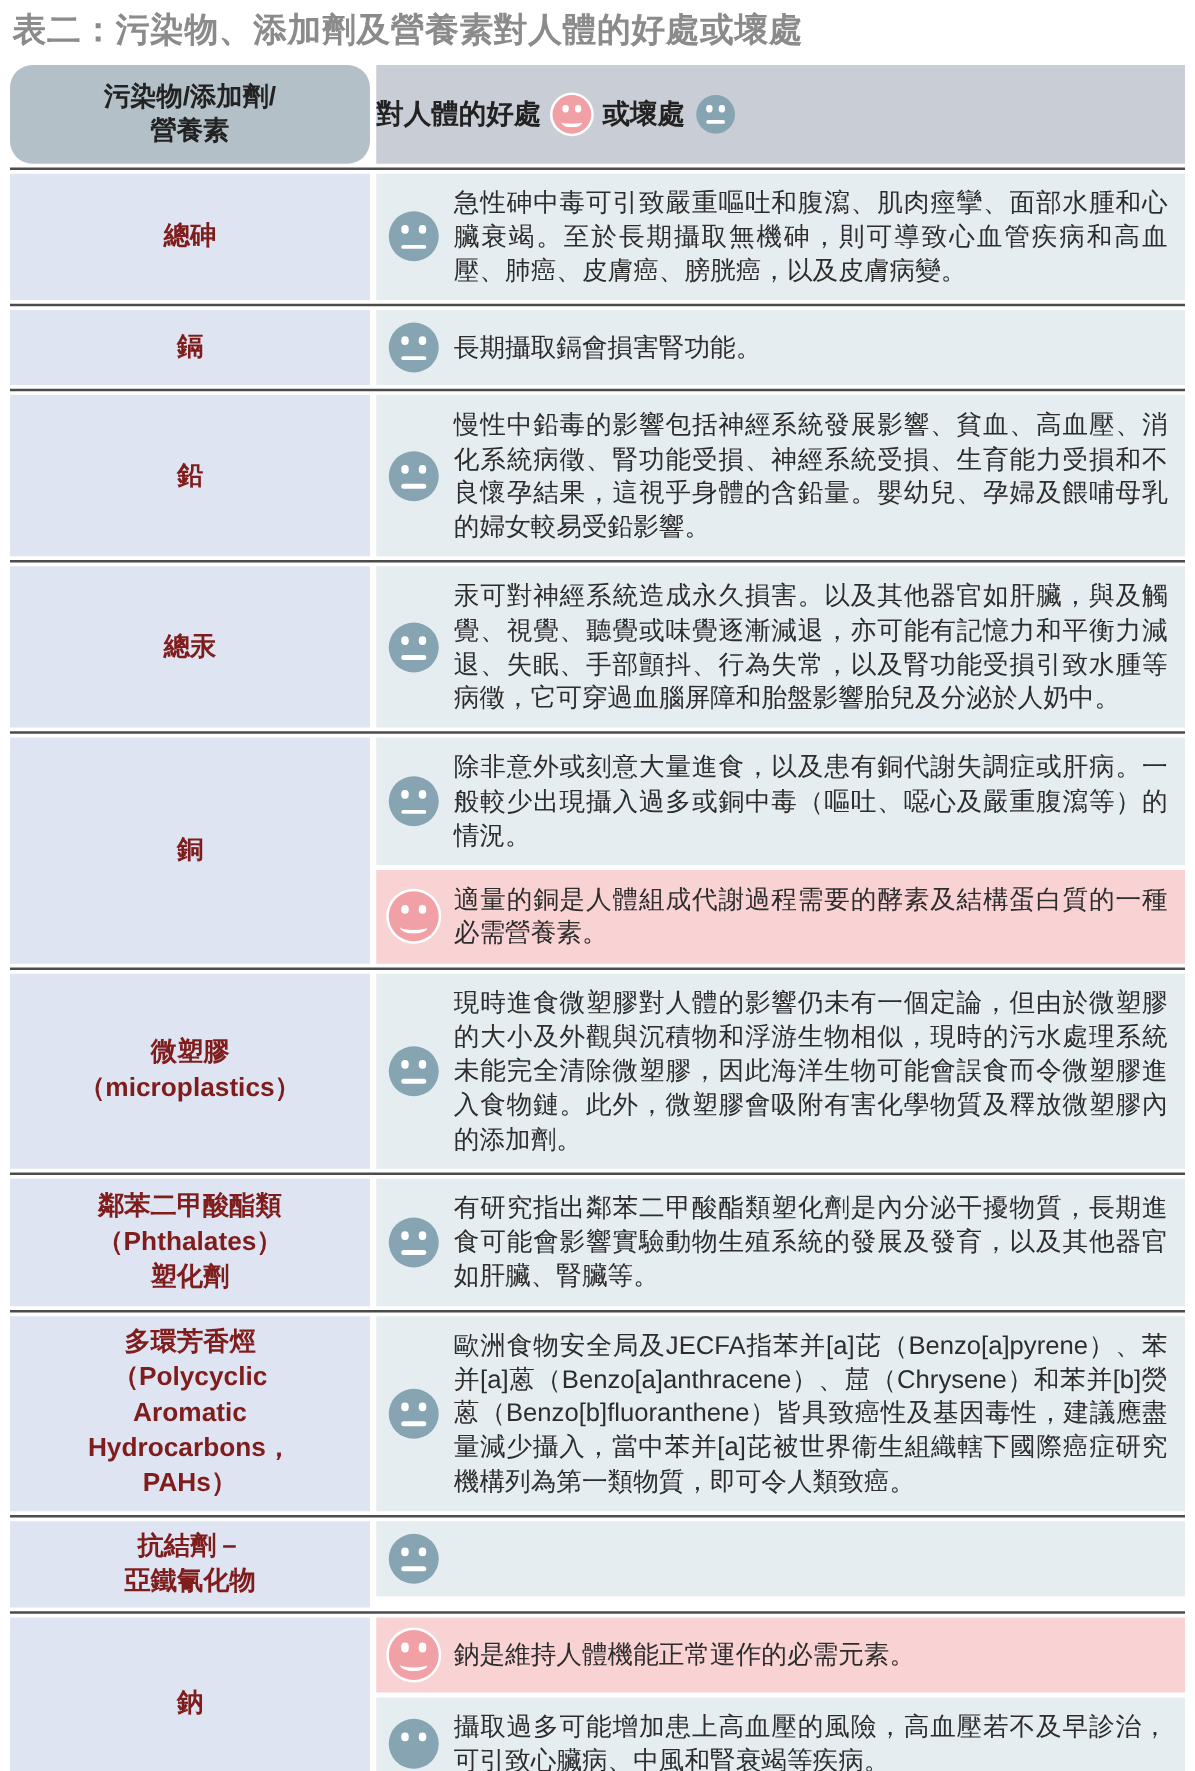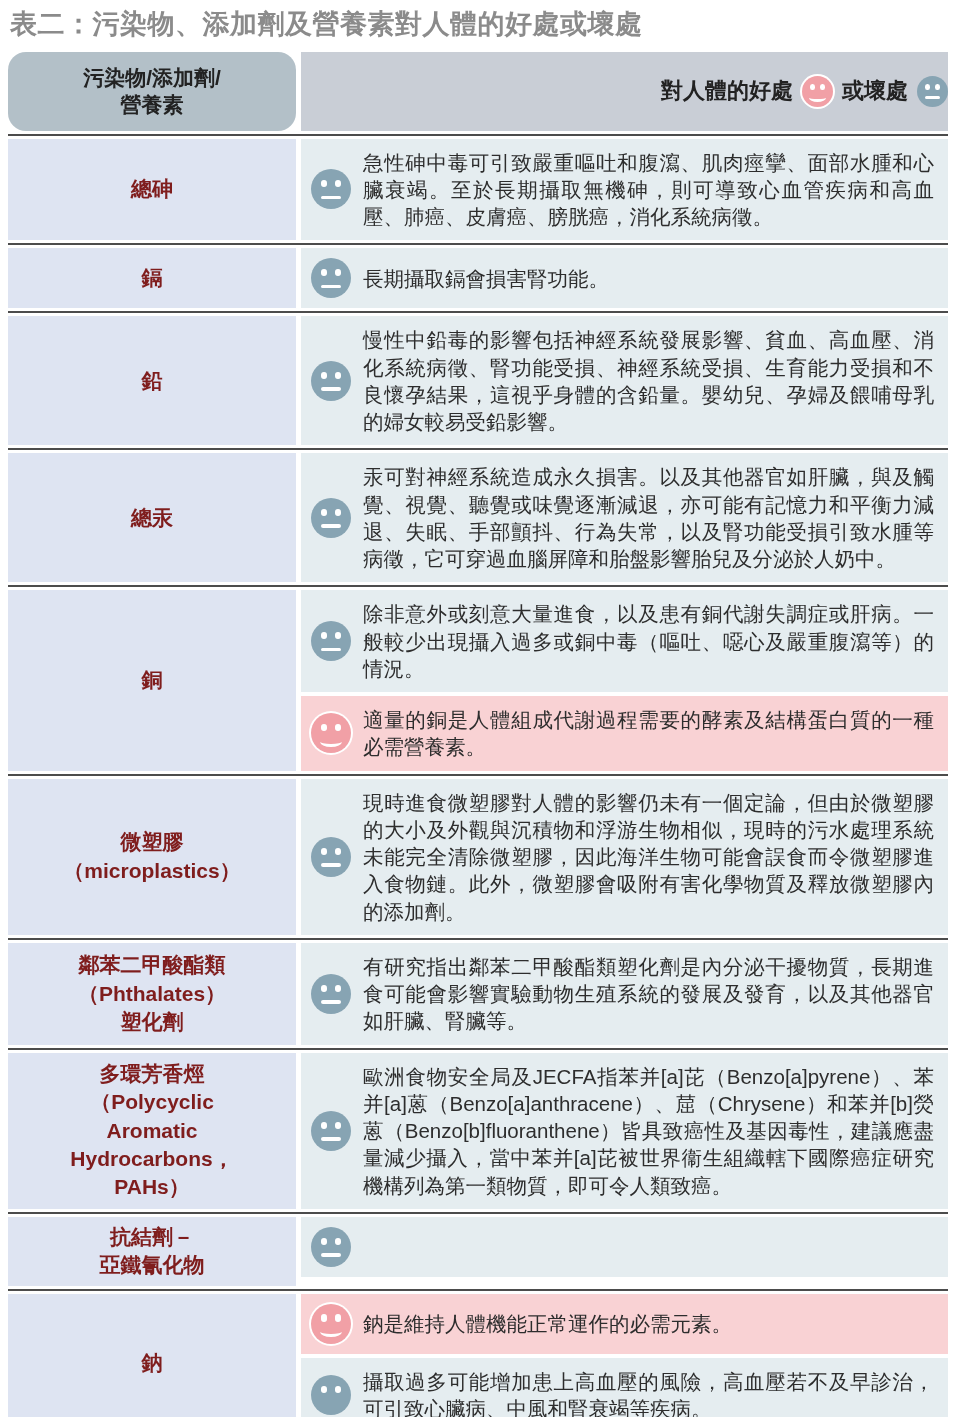--- a/index.html
+++ b/index.html
@@ -20,21 +20,21 @@
   .header-row{display:flex;gap:5px;}
   .header-left{
     width:288px;flex:0 0 288px;box-sizing:border-box;
     background:var(--header-left-bg);
     font-weight:700;font-size:21px;line-height:1.3;color:#222;
     display:flex;align-items:center;justify-content:center;
     text-align:center;white-space:pre-line;padding:12px 2px;border-radius:18px;
   }
   .header-right{
     flex:1;background:var(--header-right-bg);
-    display:flex;align-items:center;justify-content:flex-end;gap:9px;
+    display:flex;align-items:center;justify-content:flex-start;gap:9px;
     font-weight:700;font-size:22px;color:#222;
   }
   .sep{height:2px;background:#4c4c4c;margin:3px 0;}
   .row-group{display:flex;gap:5px;}
   .row-label{
     width:288px;flex:0 0 288px;box-sizing:border-box;
     background:var(--label-bg);
     font-weight:700;font-size:21px;line-height:1.35;color:#7f1d1d;
     display:flex;align-items:center;justify-content:center;
     text-align:center;white-space:pre-line;padding:6px 2px;
@@ -99,21 +99,21 @@
         <div class="sep"></div>
         <div class="row-group">
           <div class="row-label">總砷</div>
           <div class="row-content">
             <div class="entry bad">
               <span class="face bad">
                 <span class="eye left"></span>
                 <span class="eye right"></span>
                 <span class="mouth line"></span>
               </span>
-              <div class="entry-text">急性砷中毒可引致嚴重嘔吐和腹瀉、肌肉痙攣、面部水腫和心臟衰竭。至於長期攝取無機砷，則可導致心血管疾病和高血壓、肺癌、皮膚癌、膀胱癌，消化系統病徵。</div>
+              <div class="entry-text">急性砷中毒可引致嚴重嘔吐和腹瀉、肌肉痙攣、面部水腫和心臟衰竭。至於長期攝取無機砷，則可導致心血管疾病和高血壓、肺癌、皮膚癌、膀胱癌，以及皮膚病變。</div>
             </div>
           </div>
         </div>
         <div class="sep"></div>
         <div class="row-group">
           <div class="row-label">鎘</div>
           <div class="row-content">
             <div class="entry bad">
               <span class="face bad">
                 <span class="eye left"></span>

